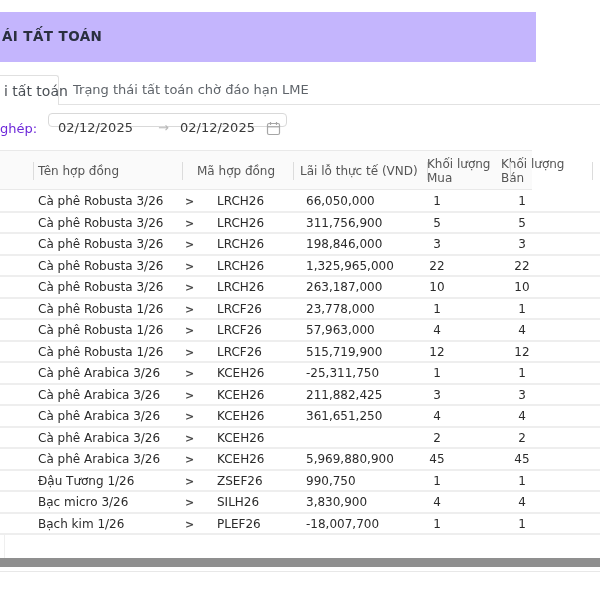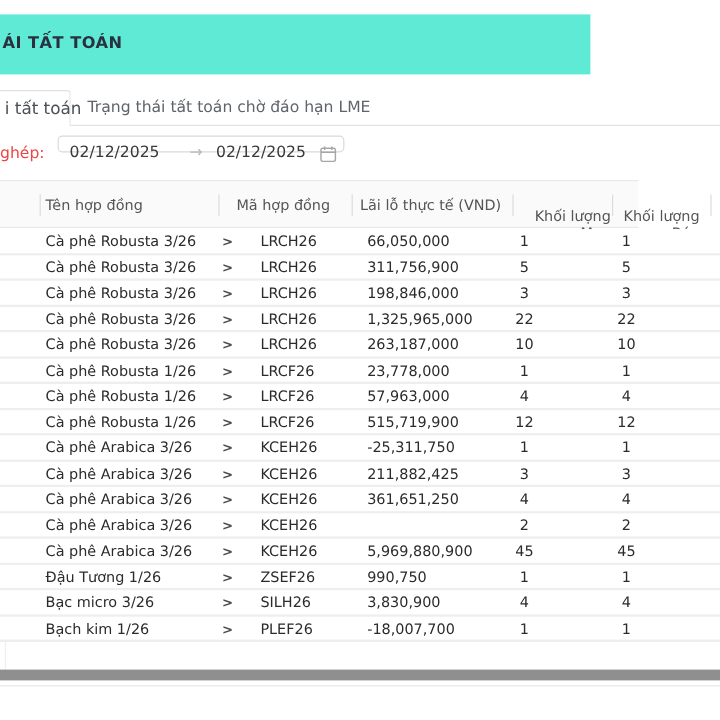--- a/index.html
+++ b/index.html
@@ -1,46 +1,46 @@
 <!DOCTYPE html>
 <html><head>
 <meta charset="utf-8">
 <style>
   * { margin:0; padding:0; box-sizing:border-box; }
   html,body { background:#fff; }
   body { font-family:"DejaVu Sans","Liberation Sans",sans-serif; }
   #screen { position:relative; width:600px; height:600px; background:#fff; overflow:hidden; }
 
   
-  .title-bar { position:absolute; top:12px; left:0; width:492px; height:50px; background:#5eead4; }
+  .title-bar { position:absolute; top:12px; left:0; width:536px; height:50px; background:#c4b5fd; }
   .page-title { position:absolute; left:2px; top:16px; font-size:13.5px; font-weight:bold; color:#2b3040; letter-spacing:.4px; }
 
   
   .tab-strip-line { position:absolute; top:104px; left:0; width:600px; height:1px; background:#e2e2e2; }
   .tab-active { position:absolute; top:75px; left:-40px; width:99px; height:30px; background:#fff;
                 border:1px solid #e0e0e0; border-bottom:none; border-radius:3px 3px 0 0; z-index:2; }
   .tab-active .tab-label { position:absolute; left:43px; top:7px; font-size:14px; color:#4a4f55; white-space:nowrap; }
   .tab-inactive { position:absolute; top:75px; left:60px; width:215px; height:29px; }
   .tab-inactive .tab-label { position:absolute; left:13px; top:7px; font-size:13px; color:#5f646a; white-space:nowrap; }
 
   
-  .filter-label { position:absolute; left:0; top:121px; width:35px; text-align:right; font-size:13px; color:#ef4444; }
+  .filter-label { position:absolute; left:0; top:121px; width:35px; text-align:right; font-size:13px; color:#6d28d9; }
   .date-picker { position:absolute; left:48px; top:113px; width:239px; height:14px; background:#fff;
                  border:1px solid #d9d9d9; border-radius:4px;padding-left:40px; }
   .date-picker .d1 { position:absolute; left:9px;  top:6px; font-size:13px; color:#3a3a3a; }
   .date-picker .arr { position:absolute; left:109px; top:6px; font-size:13px; color:#b8b8b8; }
   .date-picker .d2 { position:absolute; left:131px; top:6px; font-size:13px; color:#3a3a3a; }
   .date-picker .ical { position:absolute; left:217px; top:7px; width:15px; height:15px; }
 
   
   .thead { position:absolute; top:150px; left:0; width:532px; height:40px; background:#fafafa;
            border-top:1px solid #e9e9e9; border-bottom:1px solid #e9e9e9; }
   .th { position:absolute; font-size:12px; font-weight:500; color:#555; white-space:nowrap; }
   .th.one { top:13px; }
-  .th.two { top:22px; text-align:right; line-height:14px; }
+  .th.two { top:6px; text-align:left; line-height:14px; }
   .hdiv { position:absolute; top:11px; width:1px; height:18px; background:#dcdcdc; }
 
   
   .tbody { position:absolute; top:191px; left:0; width:600px; height:367px; overflow:hidden; background:#fff; }
   .body-left-line { position:absolute; top:0; left:4px; width:1px; height:367px; background:#efefef; }
   .trow { position:relative; width:600px; height:21.5px; border-bottom:2px solid #eeeeee; background:#fff; }
   .trow .cell { position:absolute; top:0; font-size:12px; line-height:21.5px; color:#2b2b2b; white-space:nowrap; }
   .trow .c-name { left:38px; }
   .trow .c-chev { left:185px; color:#4a4a4a; font-size:11px; font-weight:600; }
   .trow .c-code { left:217px; }

